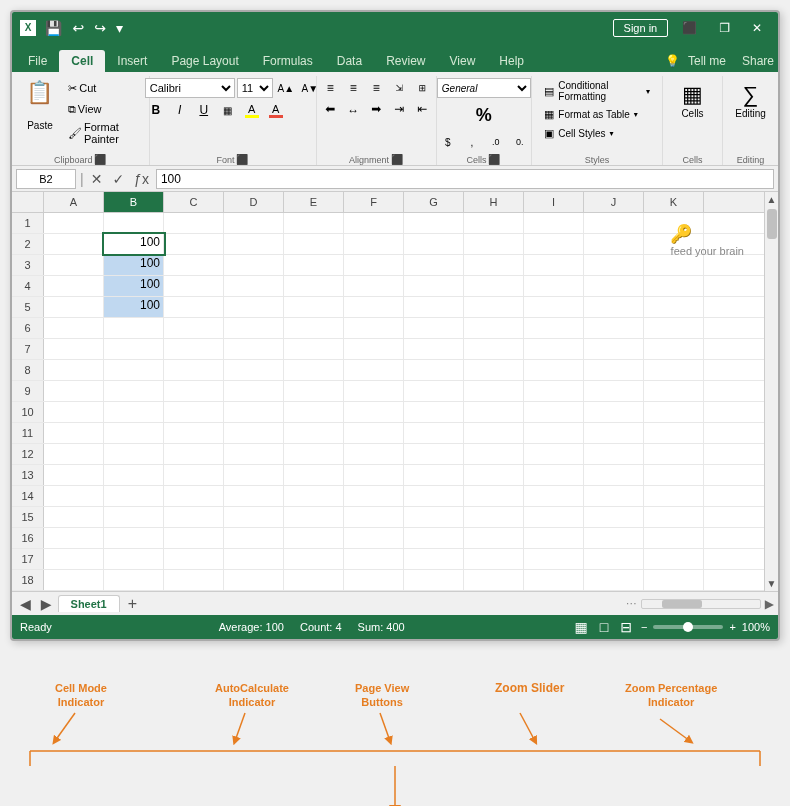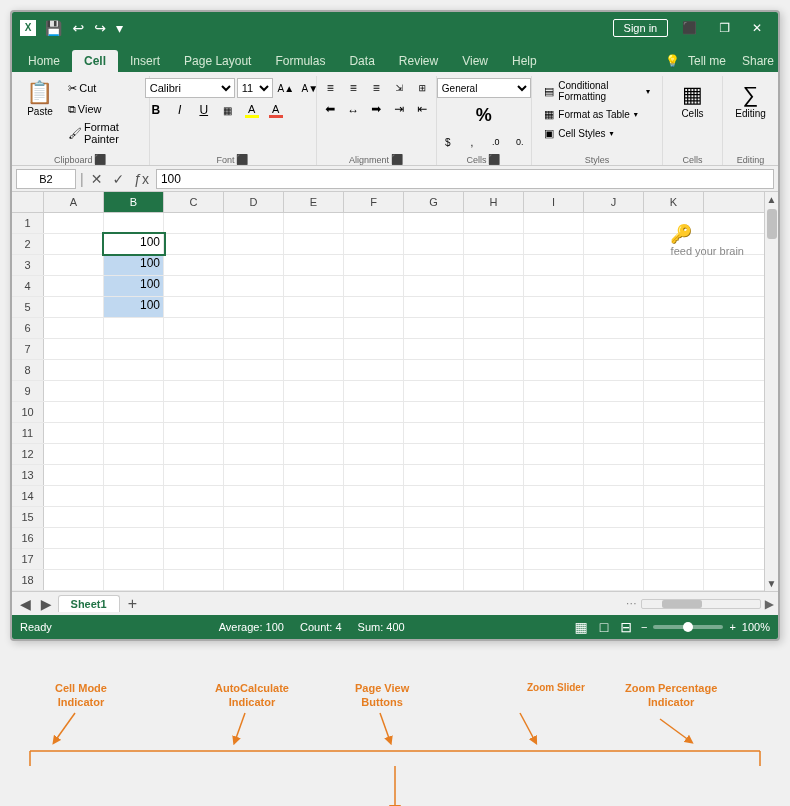--- a/index.html
+++ b/index.html
@@ -86,21 +86,21 @@
       flex-direction: column;
       align-items: center;
       padding: 4px 6px;
       cursor: pointer;
       border-radius: 3px;
       font-size: 10px;
       text-align: center;
       min-width: 44px;
     }
     .large-btn-icon { font-size: 22px; line-height: 1; }
-    .large-btn-label { font-size: 10px; margin-top: 2px; }
+    .large-btn-label { font-size: 10px; margin-top: 16px; }
     .small-btns { display: flex; flex-direction: column; gap: 1px; }
     .small-btn { padding: 1px 4px; cursor: pointer; border-radius: 2px; font-size: 11px; display: flex; align-items: center; gap: 2px; min-height: 20px; }
     
     
     .font-controls { display: flex; flex-direction: column; gap: 2px; }
     .font-row { display: flex; align-items: center; gap: 2px; }
     .font-select { width: 90px; height: 20px; font-size: 11px; border: 1px solid #bbb; background: white; }
     .size-select { width: 36px; height: 20px; font-size: 11px; border: 1px solid #bbb; background: white; }
     .fmt-btn { width: 22px; height: 20px; border: 1px solid transparent; cursor: pointer; font-size: 12px; text-align: center; border-radius: 2px; background: none; display: flex; align-items: center; justify-content: center; }
     .fmt-btn.bold { font-weight: bold; }
@@ -313,21 +313,21 @@
     </div>
     <div class="title-bar-right">
       <button class="sign-in-btn">Sign in</button>
       <button class="win-btn">⬛</button>
       <button class="win-btn">❐</button>
       <button class="win-btn close">✕</button>
     </div>
   </div>
 
   <div class="ribbon-tabs">
-    <div class="ribbon-tab">Home</div>
+    <div class="ribbon-tab">File</div>
     <div class="ribbon-tab active">Cell</div>
     <div class="ribbon-tab">Insert</div>
     <div class="ribbon-tab">Page Layout</div>
     <div class="ribbon-tab">Formulas</div>
     <div class="ribbon-tab">Data</div>
     <div class="ribbon-tab">Review</div>
     <div class="ribbon-tab">View</div>
     <div class="ribbon-tab">Help</div>
     <div class="ribbon-help">
       <span>💡</span>
@@ -426,21 +426,21 @@
       <div class="ribbon-group-label">
         <span>Alignment</span>
         <span class="ribbon-expand">⬛</span>
       </div>
     </div>
 
     <div class="ribbon-group" style="min-width:70px;">
       <div class="ribbon-group-content">
         <div class="number-group">
           <div style="display:flex;align-items:center;gap:2px;width:100%;">
-            <select style="flex:1;height:20px;font-size:10px;border:1px solid #bbb;background:white;">
+            <select style="flex:1;height:20px;font-size:10px;border:1px solid #bbb;background:white;font-style:italic;">
               <option>General</option>
             </select>
           </div>
           <button class="pct-btn">%</button>
           <div style="display:flex;gap:2px;">
             <button class="align-btn" style="font-size:10px;">$</button>
             <button class="align-btn" style="font-size:10px;">,</button>
             <button class="align-btn" style="font-size:9px;">.0</button>
             <button class="align-btn" style="font-size:9px;">0.</button>
           </div>
@@ -841,21 +841,21 @@
       <span>100%</span>
     </div>
   </div>
 </div>
 
 <div style="background:#f0f0f0;position:relative;height:220px;width:790px;">
 
   <div class="annotation-label" style="position:absolute;left:55px;top:30px;color:#e67e22;font-size:11px;font-weight:600;text-align:center;">Cell Mode<br>Indicator</div>
   <div class="annotation-label" style="position:absolute;left:215px;top:30px;color:#e67e22;font-size:11px;font-weight:600;text-align:center;">AutoCalculate<br>Indicator</div>
   <div class="annotation-label" style="position:absolute;left:355px;top:30px;color:#e67e22;font-size:11px;font-weight:600;text-align:center;">Page View<br>Buttons</div>
-  <div class="annotation-label" style="position:absolute;left:495px;top:30px;color:#e67e22;font-size:10px;font-weight:600;text-align:left;margin-left:32px;">Zoom Slider</div>
+  <div class="annotation-label" style="position:absolute;left:495px;top:30px;color:#e67e22;font-size:12px;font-weight:600;text-align:left;">Zoom Slider</div>
   <div class="annotation-label" style="position:absolute;left:625px;top:30px;color:#e67e22;font-size:11px;font-weight:600;text-align:center;">Zoom Percentage<br>Indicator</div>
 
   <svg style="position:absolute;top:0;left:0;width:100%;height:100%;pointer-events:none;">
 
     <line x1="75" y1="62" x2="55" y2="90" stroke="#e67e22" stroke-width="1.5" marker-end="url(#arr)"></line>
 
     <line x1="245" y1="62" x2="235" y2="90" stroke="#e67e22" stroke-width="1.5" marker-end="url(#arr)"></line>
 
     <line x1="380" y1="62" x2="390" y2="90" stroke="#e67e22" stroke-width="1.5" marker-end="url(#arr)"></line>
 

